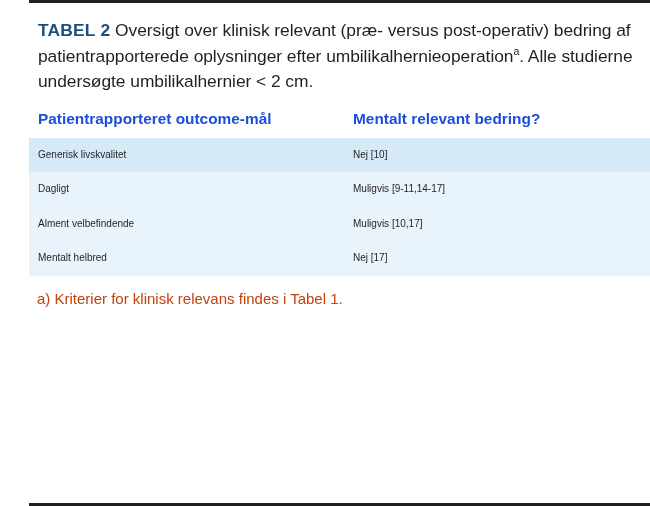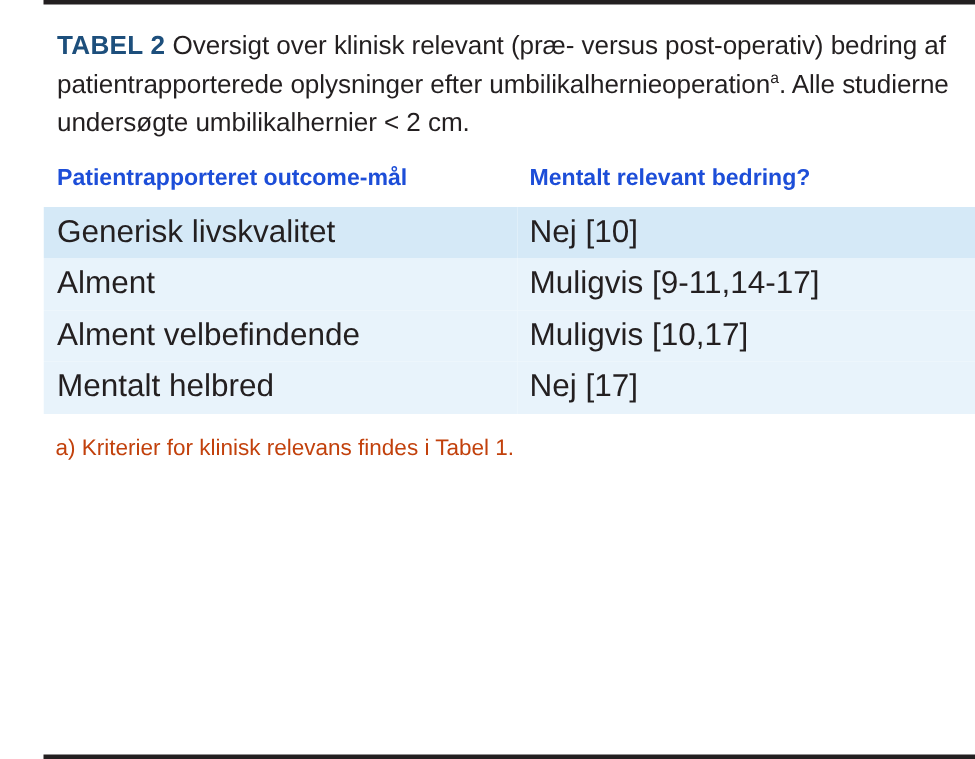--- a/index.html
+++ b/index.html
@@ -63,21 +63,21 @@
     color: #1d4ed8;
     background: #ffffff;
     padding: 2px 6px 9px 9px;
     line-height: 20px;
     vertical-align: bottom;
   }
   .data-table th.col2 { padding-left: 8px; }
 
   .data-table td {
     text-align: left;
-    font-size: 21px;
+    font-size: 10px;
     font-weight: normal;
     color: #231f20;
     padding: 0 6px 0 9px;
     height: 34.5px;
     line-height: 34.5px;
     vertical-align: middle;
     white-space: nowrap;
   }
   .data-table td.col2 { padding-left: 8px; }
 
@@ -112,21 +112,21 @@
         <th class="col1">Patientrapporteret outcome-mål</th>
         <th class="col2">Mentalt relevant bedring?</th>
       </tr>
     </thead>
     <tbody>
       <tr class="odd">
         <td class="col1">Generisk livskvalitet</td>
         <td class="col2">Nej [10]</td>
       </tr>
       <tr class="even">
-        <td class="col1">Alment</td>
+        <td class="col1">Dagligt</td>
         <td class="col2">Muligvis [9-11,14-17]</td>
       </tr>
       <tr class="even">
         <td class="col1">Alment velbefindende</td>
         <td class="col2">Muligvis [10,17]</td>
       </tr>
       <tr class="even">
         <td class="col1">Mentalt helbred</td>
         <td class="col2">Nej [17]</td>
       </tr>

